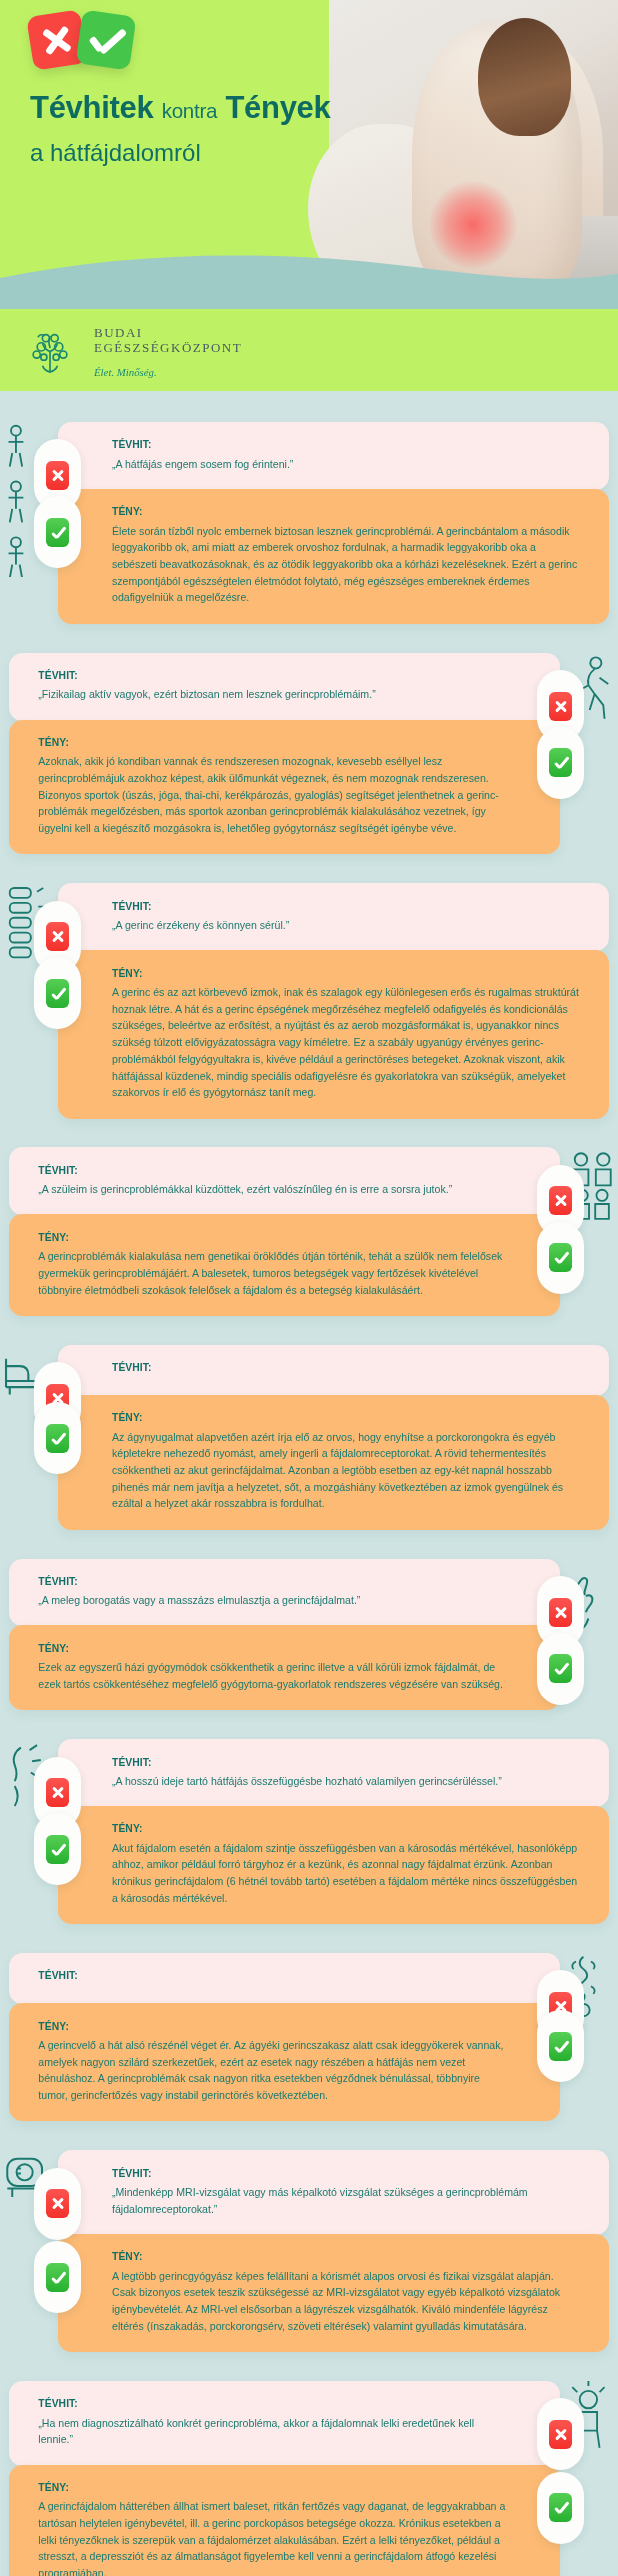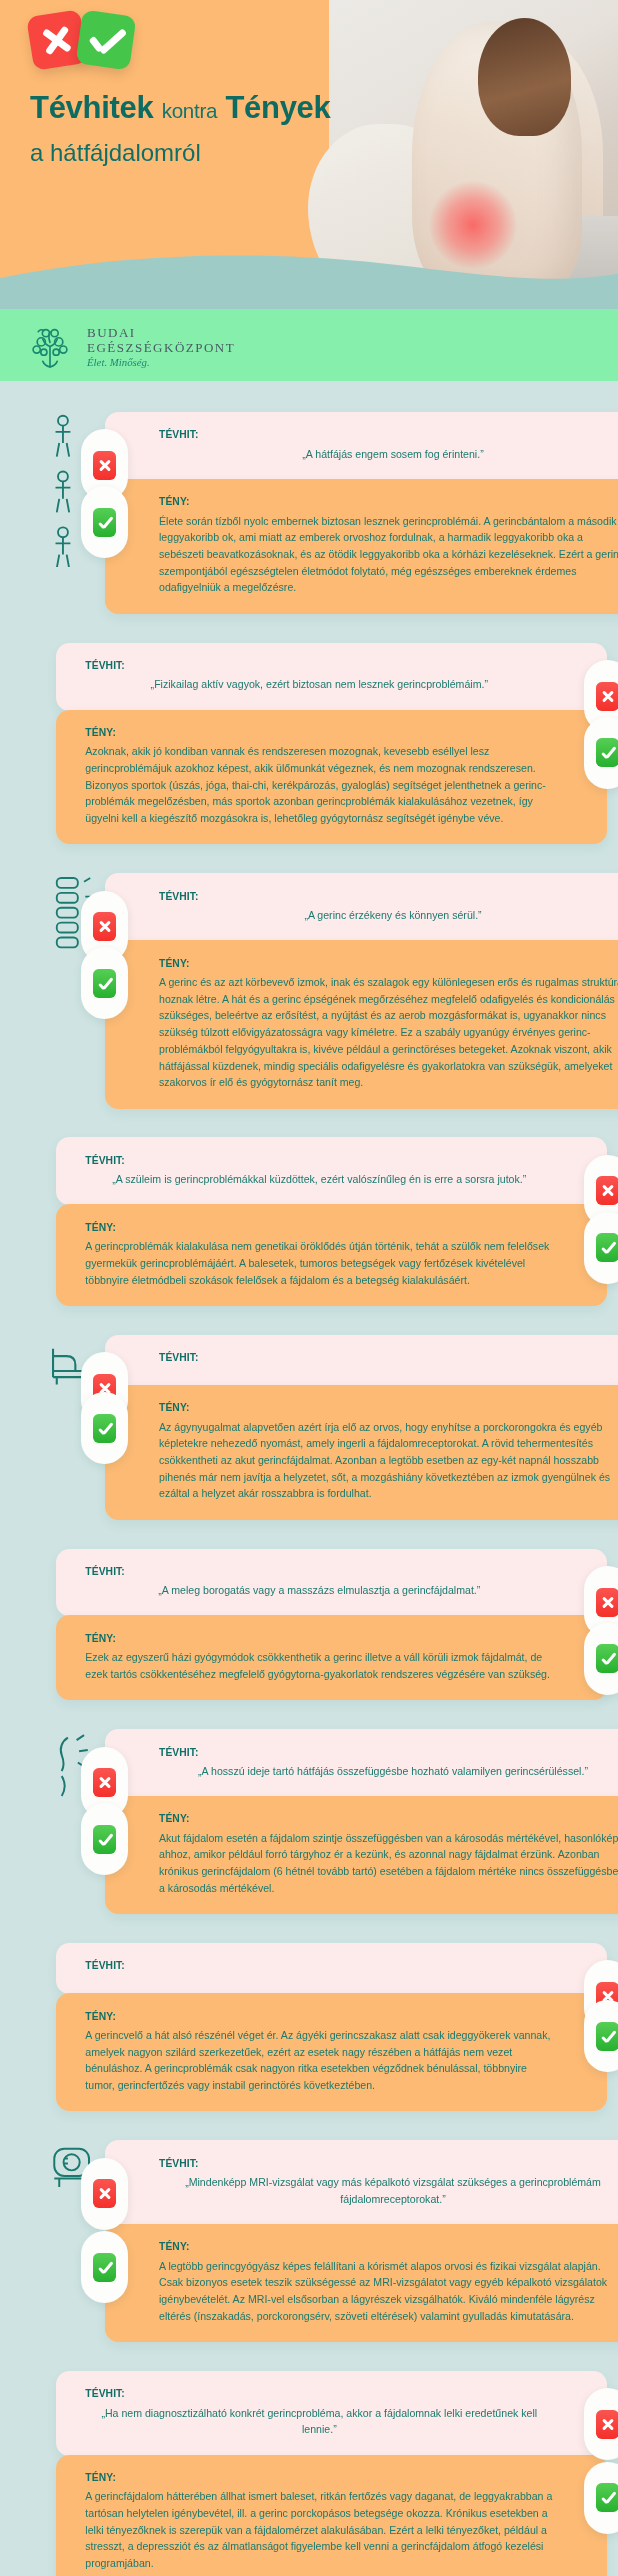--- a/index.html
+++ b/index.html
@@ -6,21 +6,21 @@
   html,body{background:#cfe4e2;}
   body{
     font-family:"Liberation Sans", sans-serif;
     width:618px;
     color:#12635c;
     -webkit-font-smoothing:antialiased;
   }
   .page{width:618px;position:relative;overflow:hidden;background:#cfe4e2;}
 
   
-  .hero{position:relative;height:309px;background:#fdba74;overflow:hidden;text-decoration:underline;}
+  .hero{position:relative;height:309px;background:#bef264;overflow:hidden;text-decoration:underline;}
   .hero-photo{
     position:absolute;right:0;top:0;width:289px;height:309px;
     background:
       radial-gradient(circle at 62% 74%, rgba(255,120,120,.55) 0 27px, rgba(255,120,120,0) 37px),
       linear-gradient(150deg,#eceae6 0%,#e6e1db 38%,#d8cfc6 62%,#cdbfb2 100%);
   }
   .hero-photo:before{
     content:"";position:absolute;left:-20.6px;bottom:0;width:155px;height:185px;border-radius:50% 50% 40% 60%;
     background:linear-gradient(160deg,#f2efe9,#e3ddd4);
   }
@@ -62,50 +62,50 @@
   .badge.v i:nth-child(2){width:32px;height:6.7px;left:17.5px;top:24px;transform:rotate(-50deg);}
 
   .hero-title{position:absolute;left:30px;top:92px;z-index:5;}
   .hero-title h1{font-size:31px;line-height:1.04;font-weight:700;color:#0d6b62;letter-spacing:-0.3px;}
   .hero-title h1 .kontra{font-size:20.6px;font-weight:400;color:#14756c;}
   .hero-title h2{margin-top:14.4px;font-size:24px;font-weight:400;color:#0f6f66;}
 
   .hero-wave{position:absolute;left:0;bottom:0;width:618px;height:62px;z-index:6;}
 
   
-  .logobar{background:#86efac;padding:15.5px 0 13.4px 30px;display:flex;align-items:center;gap:17px;position:relative;}
+  .logobar{background:#bef264;padding:15.5px 0 13.4px 30px;display:flex;align-items:center;gap:24px;position:relative;}
   .logo-tree{width:40px;height:43px;flex:0 0 auto;}
   .logo-text .l1{font-family:"Liberation Serif",serif;font-size:13px;letter-spacing:1.5px;color:#4a5a63;line-height:1.16;}
   .logo-text .l2{font-family:"Liberation Serif",serif;font-size:13px;letter-spacing:1.5px;color:#4a5a63;line-height:1.16;text-align:right;}
-  .logo-text .l3{font-family:"Liberation Serif",serif;font-style:italic;font-size:10.8px;color:#1c8a74;margin-top:1px;}
+  .logo-text .l3{font-family:"Liberation Serif",serif;font-style:italic;font-size:10.8px;color:#1c8a74;margin-top:11px;}
 
   
   .body{background:#cfe4e2;position:relative;padding:17.5px 0 5.2px 0;}
-  .block{position:relative;padding:13.4px 0 15.5px 0;margin-left:47px;}
+  .block{position:relative;padding:13.4px 0 15.5px 0;}
   .block .row{position:relative;width:618px;}
 
   .deco{position:absolute;top:0;opacity:.95;pointer-events:none;}
   .deco.left{left:2.1px;}
   .deco.right{right:2.1px;}
 
   .cards{position:relative;width:551px;}
   .cards.l{margin-left:58px;}
   .cards.r{margin-left:9.3px;}
 
   .card{
     border-radius:13.4px;padding:17.5px 29px 17.5px 54px;position:relative;
     box-shadow:0 4.1px 10.3px rgba(25,90,85,.07);
   }
   .cards.r .card{padding:17.5px 54px 17.5px 29px;}
   .card.myth{background:#fdeaea;}
   .card.fact{background:#fdba74;margin-top:-1px;}
 
   .card h3{font-size:10.3px;font-weight:700;letter-spacing:0.1px;color:#0f6f66;margin-bottom:5.2px;}
   .card p{font-size:10.6px;line-height:1.58;color:#1a7a6f;}
-  .card p.quote{color:#1a7a6f;text-align:center;}
+  .card p.quote{color:#1a7a6f;}
 
   .pill{
     position:absolute;width:47px;height:72px;border-radius:24px;background:#fdfdfb;
     display:flex;align-items:center;justify-content:center;z-index:4;
     box-shadow:0 3.1px 8.2px rgba(25,90,85,.10);
   }
   .cards.l .pill{left:-24px;}
   .cards.r .pill{right:-24px;}
   .pill.on-myth{top:17.5px;}
   .pill.on-fact{top:7.2px;}

